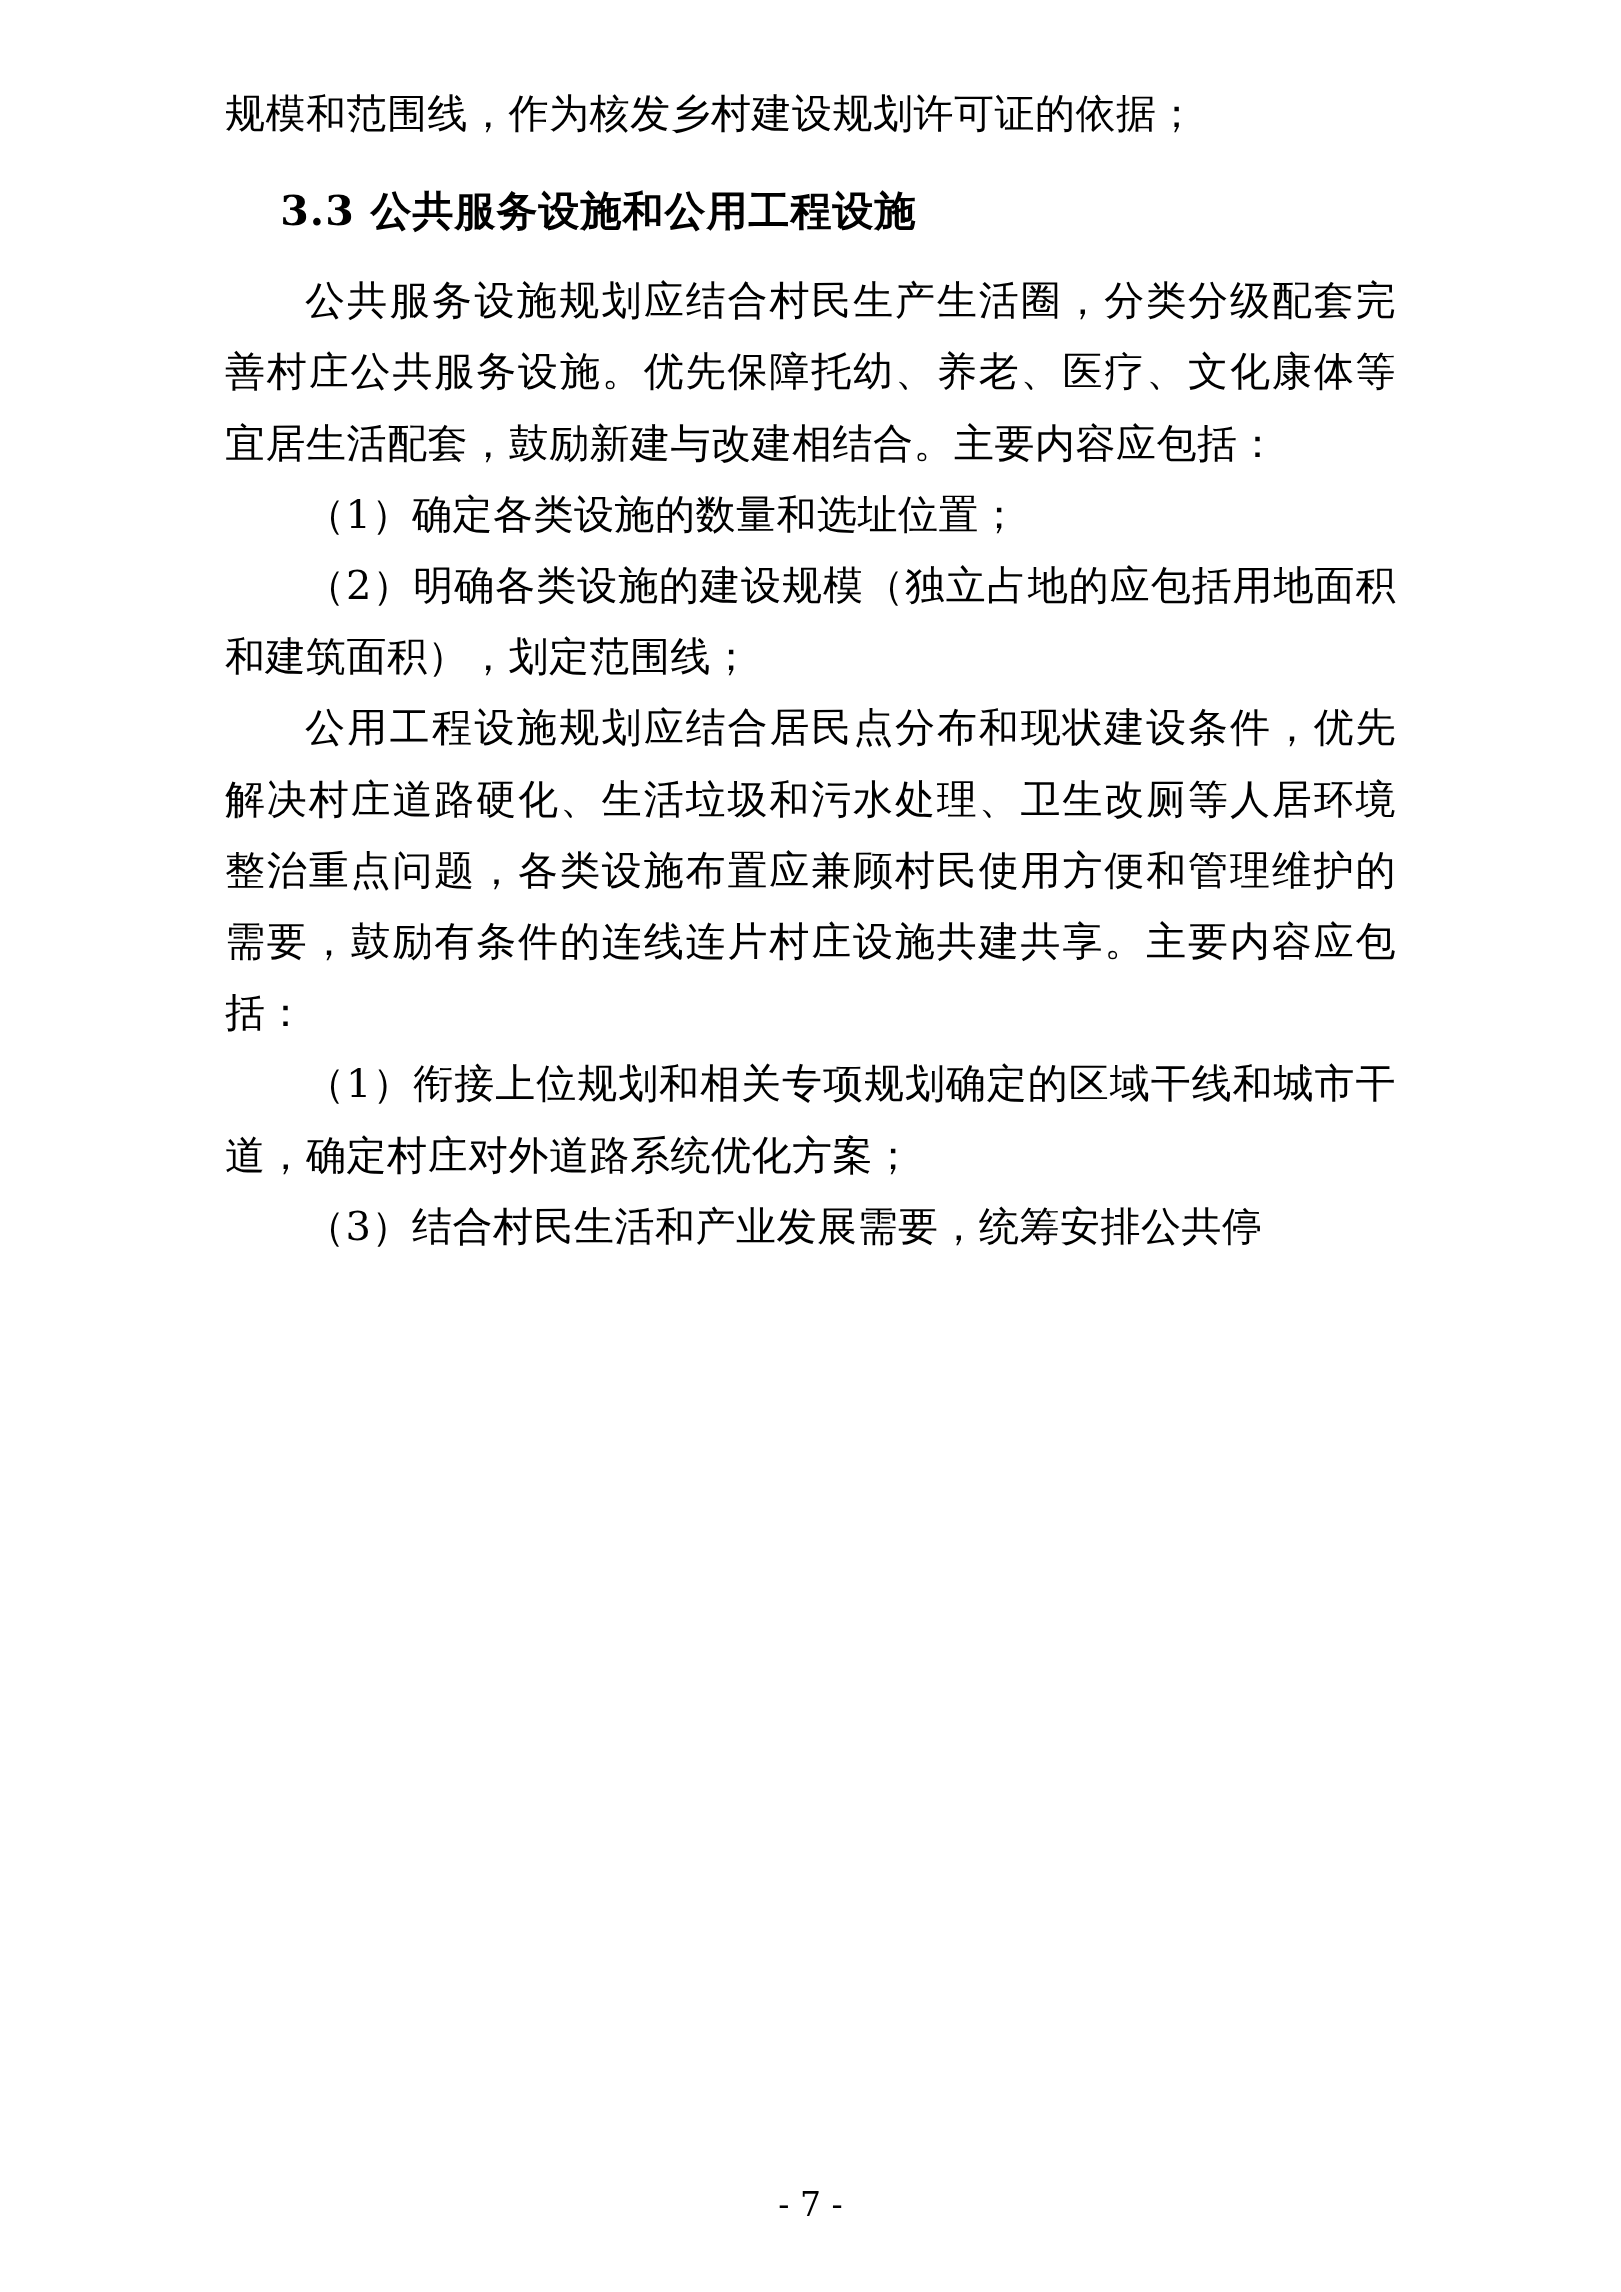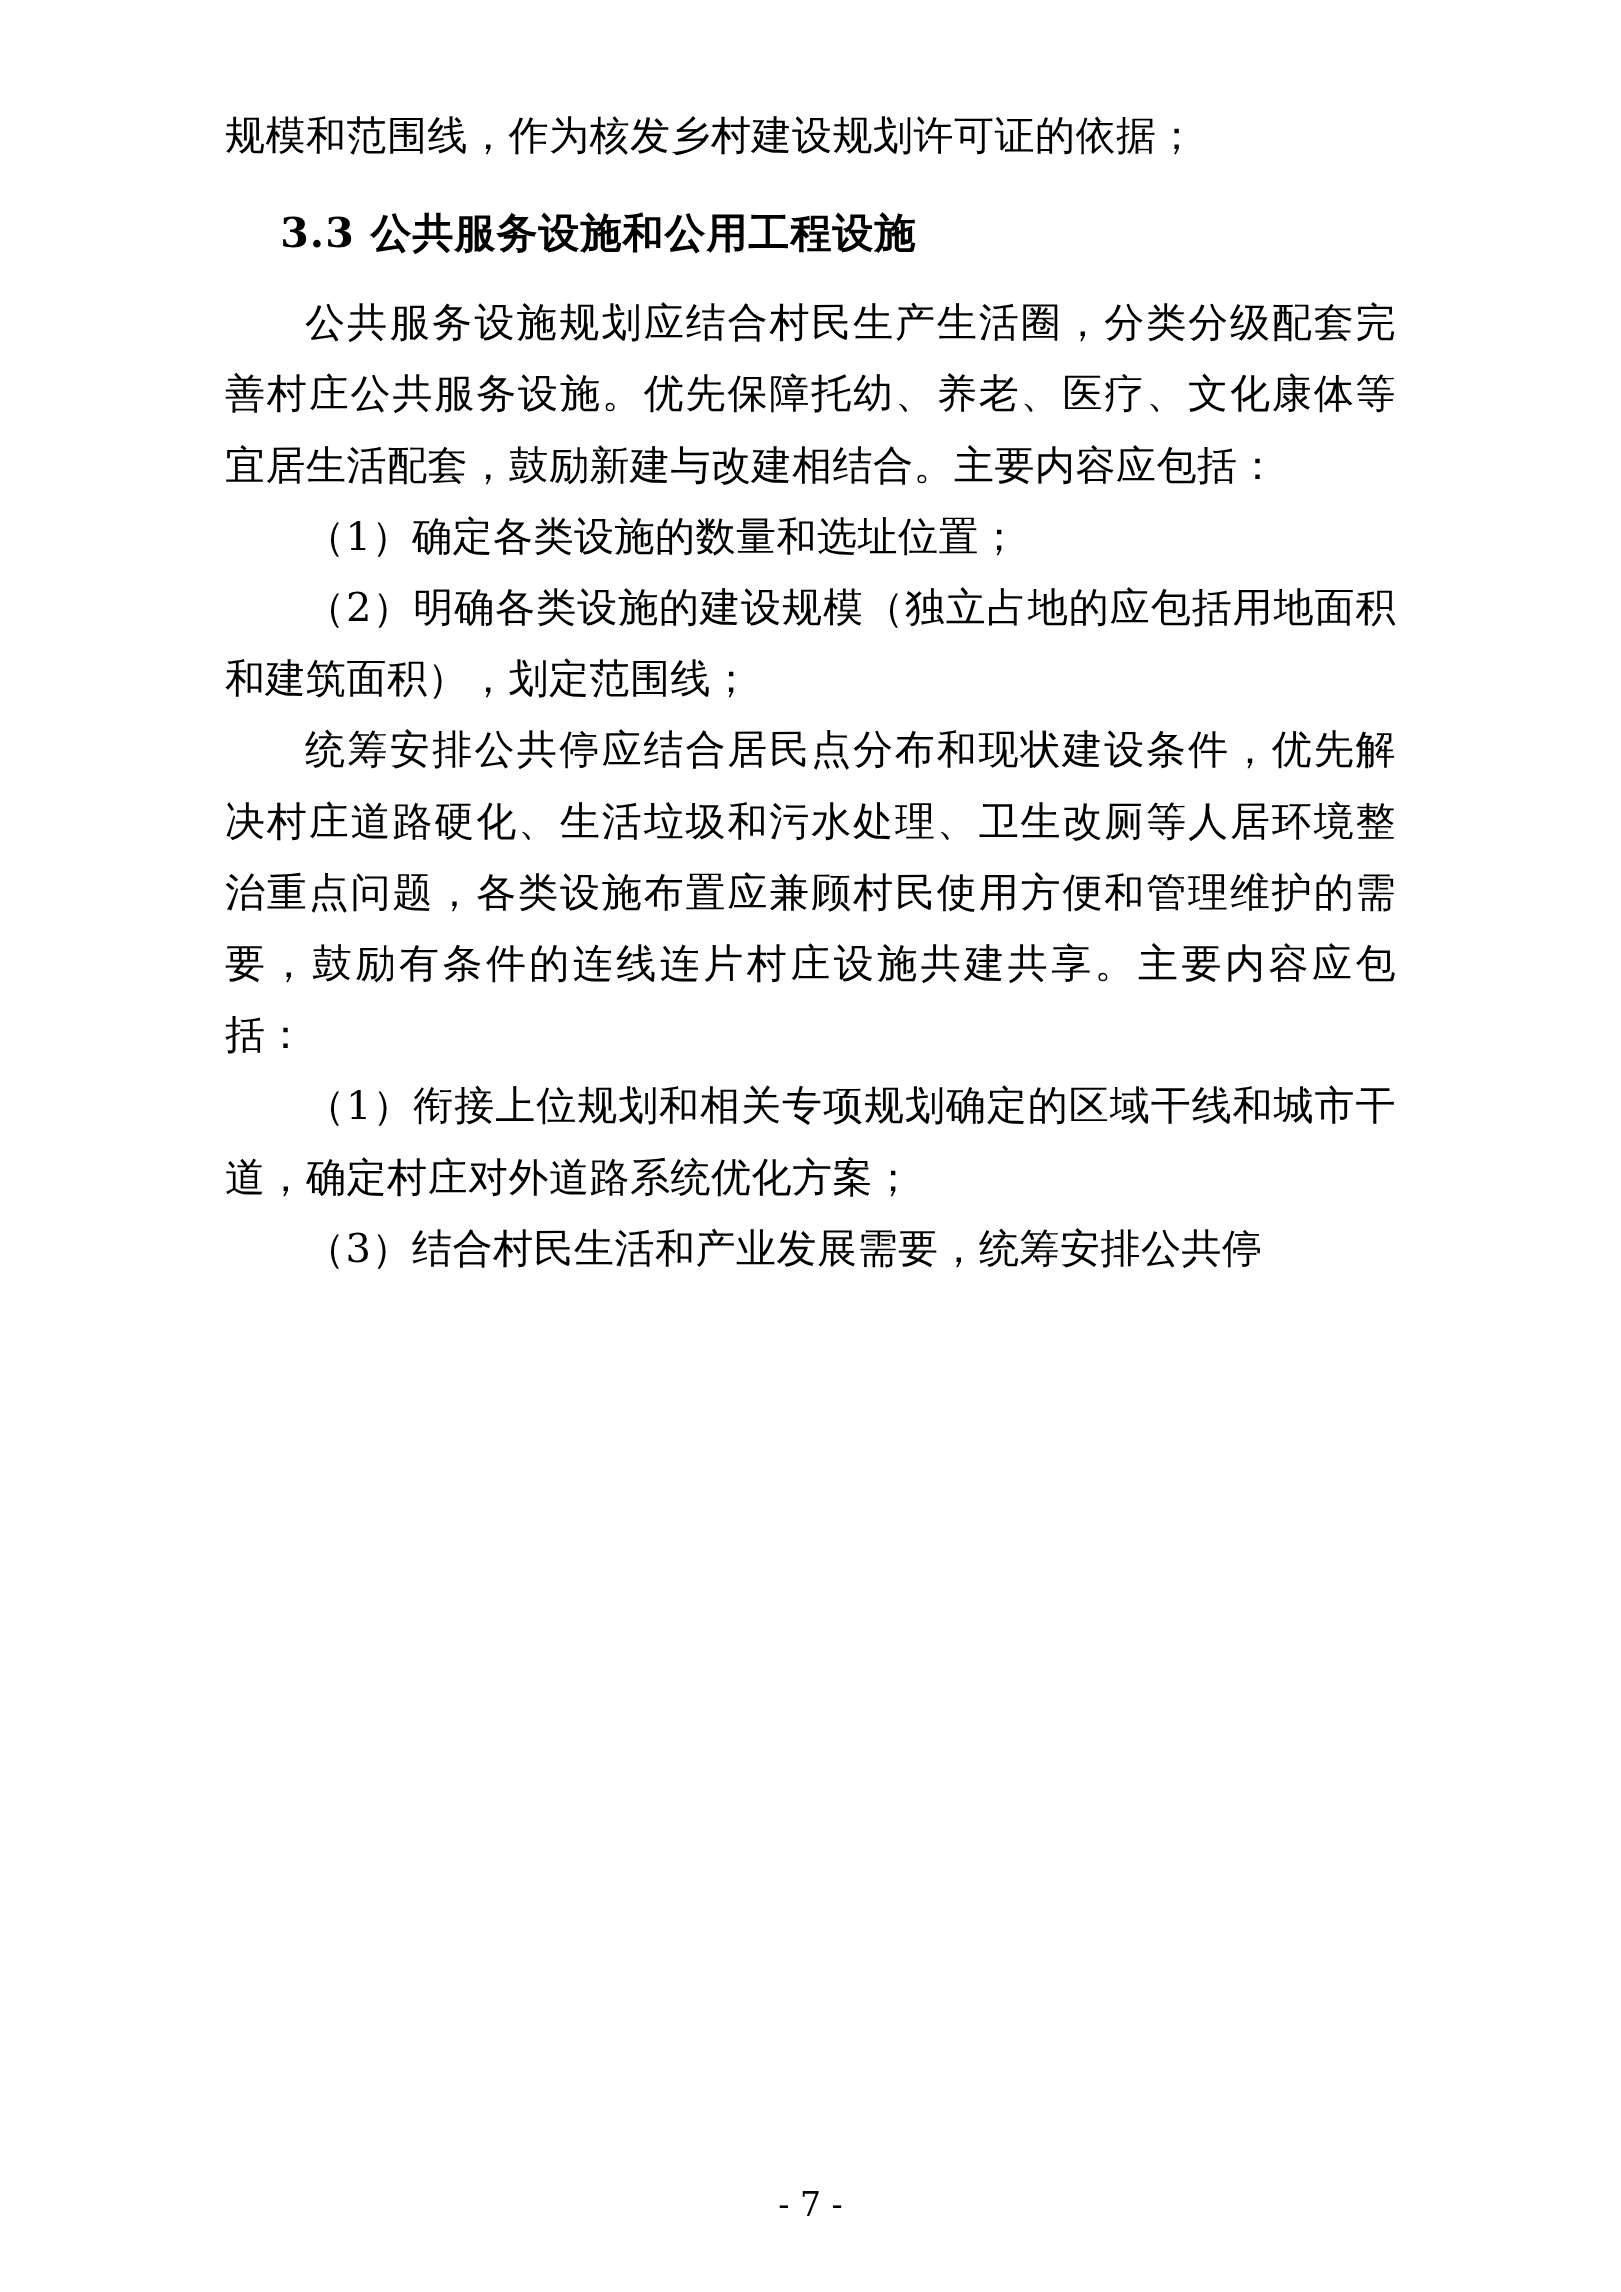--- a/index.html
+++ b/index.html
@@ -15,21 +15,21 @@
     position: relative;
     overflow: hidden;
   }
   .page {
     position: absolute;
     top: 0;
     left: 0;
     width: 1621px;
     height: 2293px;
     box-sizing: border-box;
-    padding: 100px 225px 118px 225px;
+    padding: 78px 225px 118px 225px;
   }
   .doc-body {
     font-size: 40px;
     line-height: 1.78;
     text-align: justify;
     text-justify: inter-ideograph;
     letter-spacing: 0.5px;
   }
   p {
     margin: 0 0 0 0;
@@ -82,21 +82,21 @@
 
     <p class="para-indent">
       <span class="lead">公共服务设施规划</span><span>应结合村民生产生活圈，分类分级配套完善村庄公共服务设施。优先保障托幼、养老、医疗、文化康体等宜居生活配套，鼓励新建与改建相结合。主要内容应包括：</span>
     </p>
 
     <p class="para-indent">（1）确定各类设施的数量和选址位置；</p>
 
     <p class="para-indent">（2）明确各类设施的建设规模（独立占地的应包括用地面积和建筑面积），划定范围线；</p>
 
     <p class="para-indent">
-      <span class="lead">统筹安排公共停</span><span>应结合居民点分布和现状建设条件，优先解决村庄道路硬化、生活垃圾和污水处理、卫生改厕等人居环境整治重点问题，各类设施布置应兼顾村民使用方便和管理维护的需要，鼓励有条件的连线连片村庄设施共建共享。主要内容应包括：</span>
+      <span class="lead">公用工程设施规划</span><span>应结合居民点分布和现状建设条件，优先解决村庄道路硬化、生活垃圾和污水处理、卫生改厕等人居环境整治重点问题，各类设施布置应兼顾村民使用方便和管理维护的需要，鼓励有条件的连线连片村庄设施共建共享。主要内容应包括：</span>
     </p>
 
     <p class="para-indent">（1）衔接上位规划和相关专项规划确定的区域干线和城市干道，确定村庄对外道路系统优化方案；</p>
 
 
     <p class="para-indent">（3）结合村民生活和产业发展需要，统筹安排公共停</p>
 
   </div>
 
   <div class="page-number">- 7 -</div>

